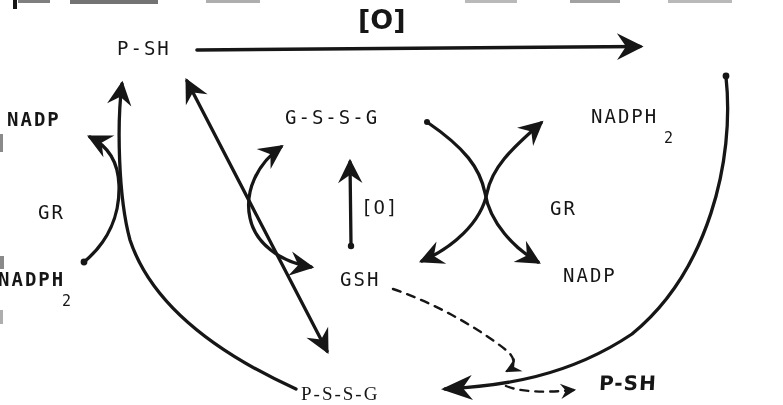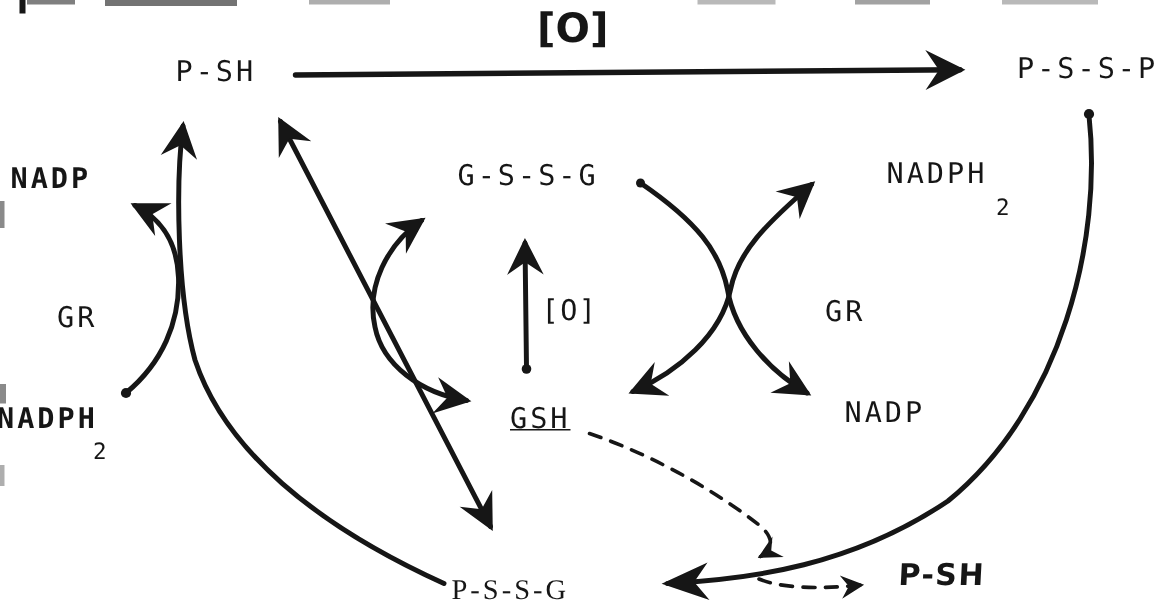--- a/index.html
+++ b/index.html
@@ -93,32 +93,31 @@
     <g fill="#161616">
       <circle cx="84" cy="262" r="3.4"></circle>
       <circle cx="726" cy="76" r="3.4"></circle>
       <circle cx="351" cy="246" r="3.2"></circle>
       <circle cx="427" cy="122" r="3"></circle>
     </g>
   </svg>
 
   <div class="lbl" style="left:117px;top:39px;">P-SH</div>
   <div class="lbl marker-text" style="left:358px;top:6px;font-size:27px;">[O]</div>
-  <div class="lbl" style="left:678px;top:37px;">P-S-S-P</div>
 
   <div class="lbl bold" style="left:7px;top:110px;">NADP</div>
-  <div class="lbl" style="left:285px;top:108px;margin-left:20px;">G-S-S-G</div>
+  <div class="lbl" style="left:285px;top:108px;">G-S-S-G</div>
   <div class="lbl" style="left:591px;top:107px;">NADPH</div>
   <div class="lbl sub" style="left:664px;top:131px;">2</div>
 
   <div class="lbl" style="left:38px;top:203px;">GR</div>
   <div class="lbl" style="left:361px;top:198px;letter-spacing:1px;">[O]</div>
   <div class="lbl" style="left:550px;top:199px;">GR</div>
 
   <div class="lbl bold" style="left:-2px;top:270px;">NADPH</div>
   <div class="lbl sub" style="left:62px;top:294px;">2</div>
-  <div class="lbl" style="left:340px;top:270px;text-decoration:underline;">GSH</div>
+  <div class="lbl" style="left:340px;top:270px;">GSH</div>
   <div class="lbl" style="left:563px;top:266px;">NADP</div>
 
   <div class="lbl" style="left:301px;top:384px;font-family:Liberation Serif, serif;">P-S-S-G</div>
   <div class="lbl hand" style="left:599px;top:373px;">P-SH</div>
 
 </div>
 
 </body></html>

